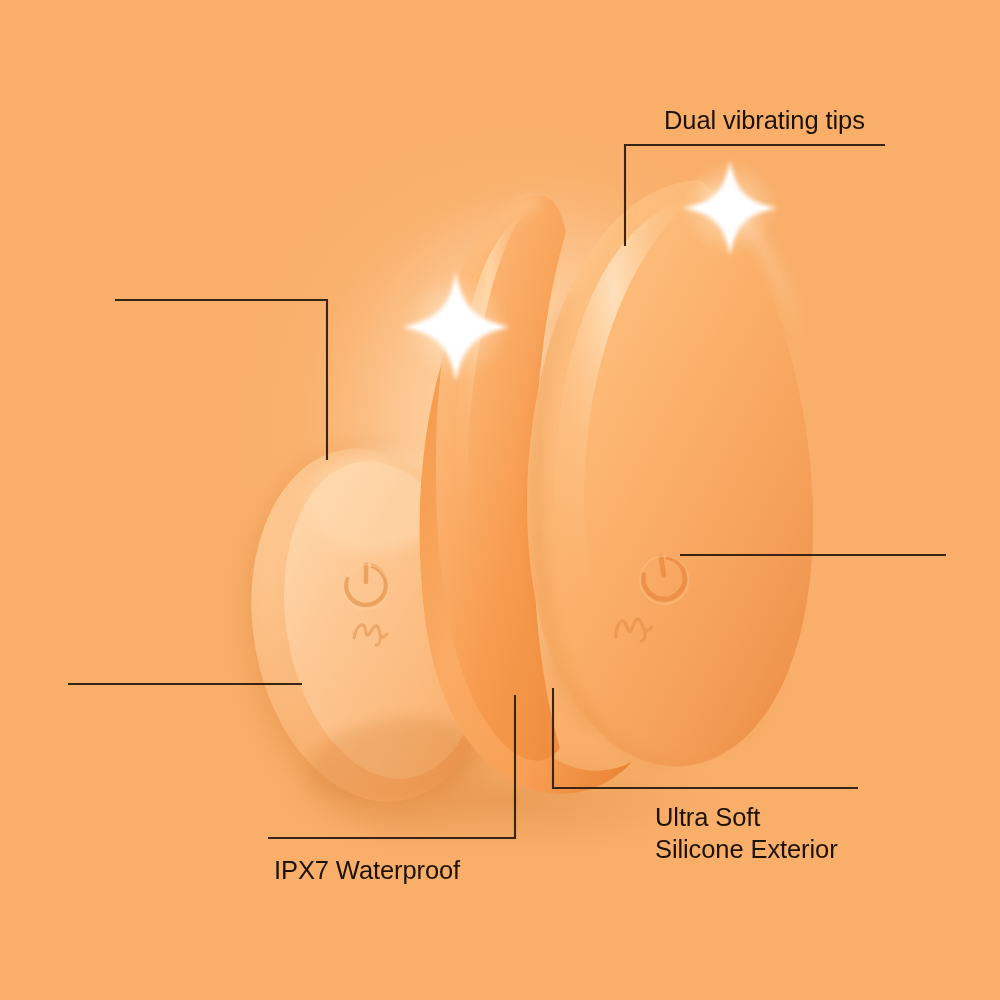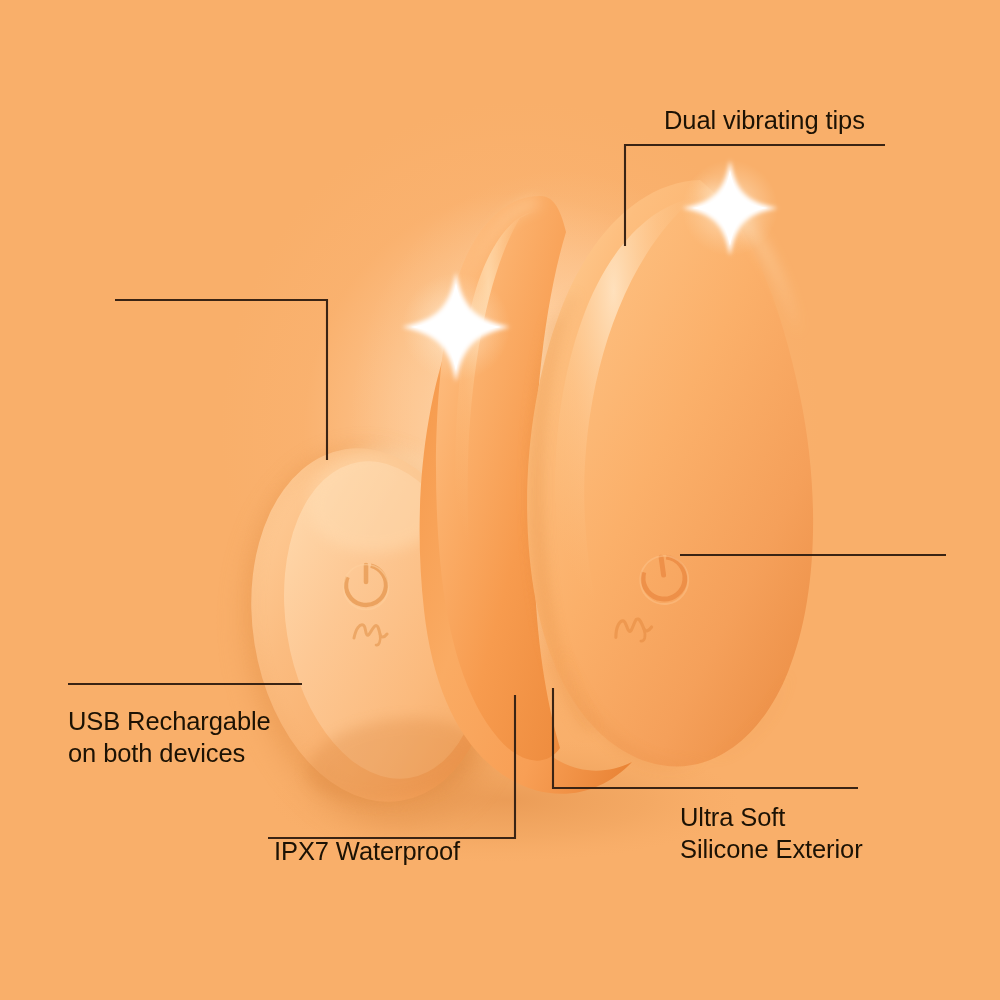--- a/index.html
+++ b/index.html
@@ -55,22 +55,22 @@
     font-size: 25.5px;
     line-height: 1.25;
     font-weight: 500;
     letter-spacing: -0.1px;
     white-space: pre-line;
   }
   #label-dual        { left: 664px; top: 105px; }
   #label-wireless    { left: 116px; top: 236px; }
   #label-battery     { left: 722px; top: 568px; }
   #label-usb         { left: 68px;  top: 706px; }
-  #label-ultrasoft   { left: 655px; top: 802px; margin-left: 25px; }
-  #label-ipx7        { left: 274px; top: 836px; }
+  #label-ultrasoft   { left: 655px; top: 802px; }
+  #label-ipx7        { left: 274px; top: 855px; }
 
   
   #leaders {
     position: absolute;
     left: 0; top: 0;
     width: 1000px; height: 1000px;
   }
   .leader {
     fill: none;
     stroke: #3a2414;
@@ -274,21 +274,19 @@
     <path class="leader" d="M 680,555 L 946,555"></path>
     <path class="leader" d="M 68,684 L 302,684"></path>
     <path class="leader" d="M 553,688 L 553,788 L 858,788"></path>
     <path class="leader" d="M 515,695 L 515,838 L 268,838"></path>
   </svg>
 
   <div class="callout" id="label-dual">Dual vibrating tips</div>
 
 
 
-  <div class="callout" id="label-usb">USB Rechargable
-on both devices</div>
 
   <div class="callout" id="label-ultrasoft">Ultra Soft
 Silicone Exterior</div>
 
   <div class="callout" id="label-ipx7">IPX7 Waterproof</div>
 
 </div>
 
 </body></html>

